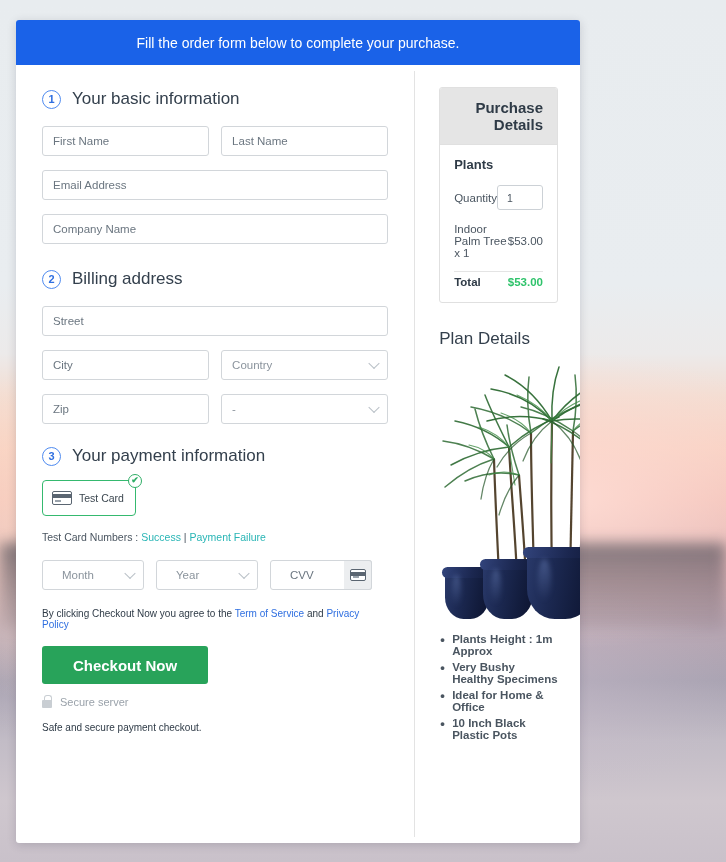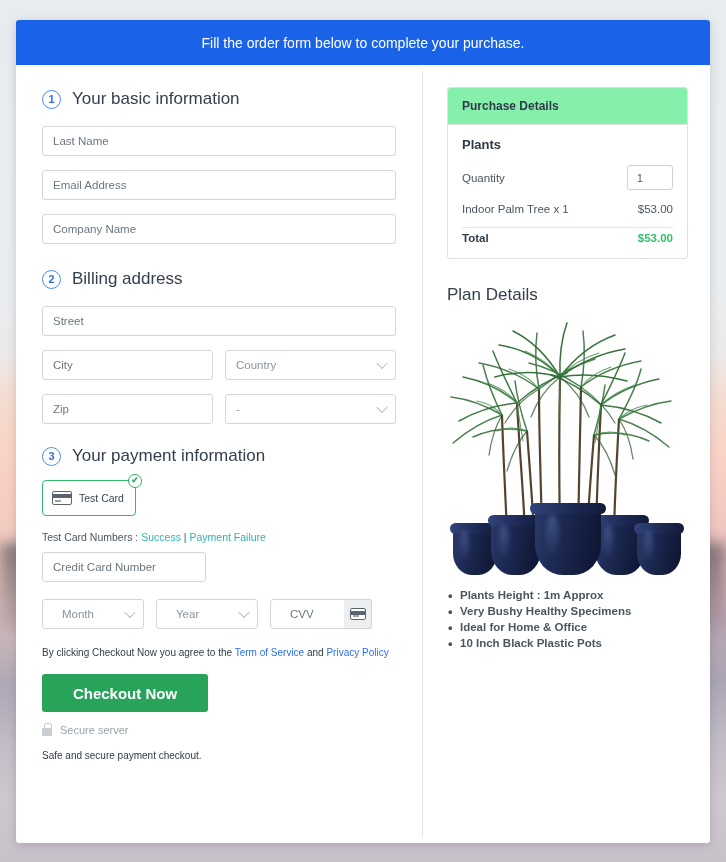--- a/index.html
+++ b/index.html
@@ -25,21 +25,21 @@
     filter: blur(0.5px);
   }
   #backdrop::after{
     content:"";position:absolute;left:0;right:0;top:63%;height:10%;
     background:linear-gradient(180deg, rgba(40,48,62,.55), rgba(60,60,78,.12));
     filter: blur(7px);
   }
   
   #card {
     position: absolute;
-    left: 16px; top: 20px; width: 694px; height: 823px;
+    left: 16px; top: 20px; width: 564px; height: 823px;
     background: #ffffff;
     border-radius: 3px;
     box-shadow: 0 2px 10px rgba(40,40,60,.18);
     overflow: hidden;
     display: flex; flex-direction: column;
   }
   #banner {
     height: 45px; flex: 0 0 45px;
     background: #1a62e8;
     color: #fff;
@@ -138,22 +138,22 @@
     width:6px; height:6px; border:1.4px solid #c9ced3;
     border-bottom:none; border-radius:3px 3px 0 0;
   }
   #safe { margin-top: 14px; font-size: 10px; color: #2f3b47; }
 
   
   #purchase {
     border: 1px solid #e0e0e0; border-radius: 3px; overflow: hidden;
   }
   #purchase-head {
-    background: #86efac; border-bottom: 1px solid #e0e0e0;
-    padding: 11px 14px; font-size: 12px; color: #2f3b47; font-weight: bold;
+    background: #e5e5e5; border-bottom: 1px solid #e0e0e0;
+    padding: 11px 14px; font-size: 15px; color: #2f3b47; font-weight: bold; text-align: right;
   }
   #purchase-body { padding: 12px 14px 14px 14px; }
   #plants-title { font-size: 13px; font-weight: bold; color: #2f3b47; }
   .p-row {
     display: flex; align-items: center; justify-content: space-between;
     margin-top: 13px; font-size: 11.5px; color: #4a5560;
   }
   #qty-box {
     width: 46px; height: 25px; border: 1px solid #ccd1d6; border-radius: 3px;
     display: flex; align-items: center; padding-left: 9px;
@@ -208,20 +208,21 @@
   <div id="body">
 
     <div id="left">
 
       
       <div class="sec-head">
         <span class="num">1</span>
         <span class="sec-title">Your basic information</span>
       </div>
       <div class="row" style="margin-top:17px;">
+        <div class="fld ph">First Name</div>
         <div class="fld ph">Last Name</div>
       </div>
       <div class="row">
         <div class="fld ph">Email Address</div>
       </div>
       <div class="row">
         <div class="fld ph">Company Name</div>
       </div>
 
       
@@ -259,23 +260,20 @@
         <span class="badge">✔</span>
       </div>
 
       <div id="testnums">
         <span>Test Card Numbers :</span>
         <a href="#">Success</a>
         <span>|</span>
         <a href="#">Payment Failure</a>
       </div>
 
-      <div id="cc-row">
-        <div class="fld ph" id="cc-num">Credit Card Number</div>
-      </div>
 
       <div id="exp-row">
         <div class="fld sel" id="f-month">
           <span>Month</span>
           <span class="chev"></span>
         </div>
         <div class="fld sel" id="f-year">
           <span>Year</span>
           <span class="chev"></span>
         </div>

